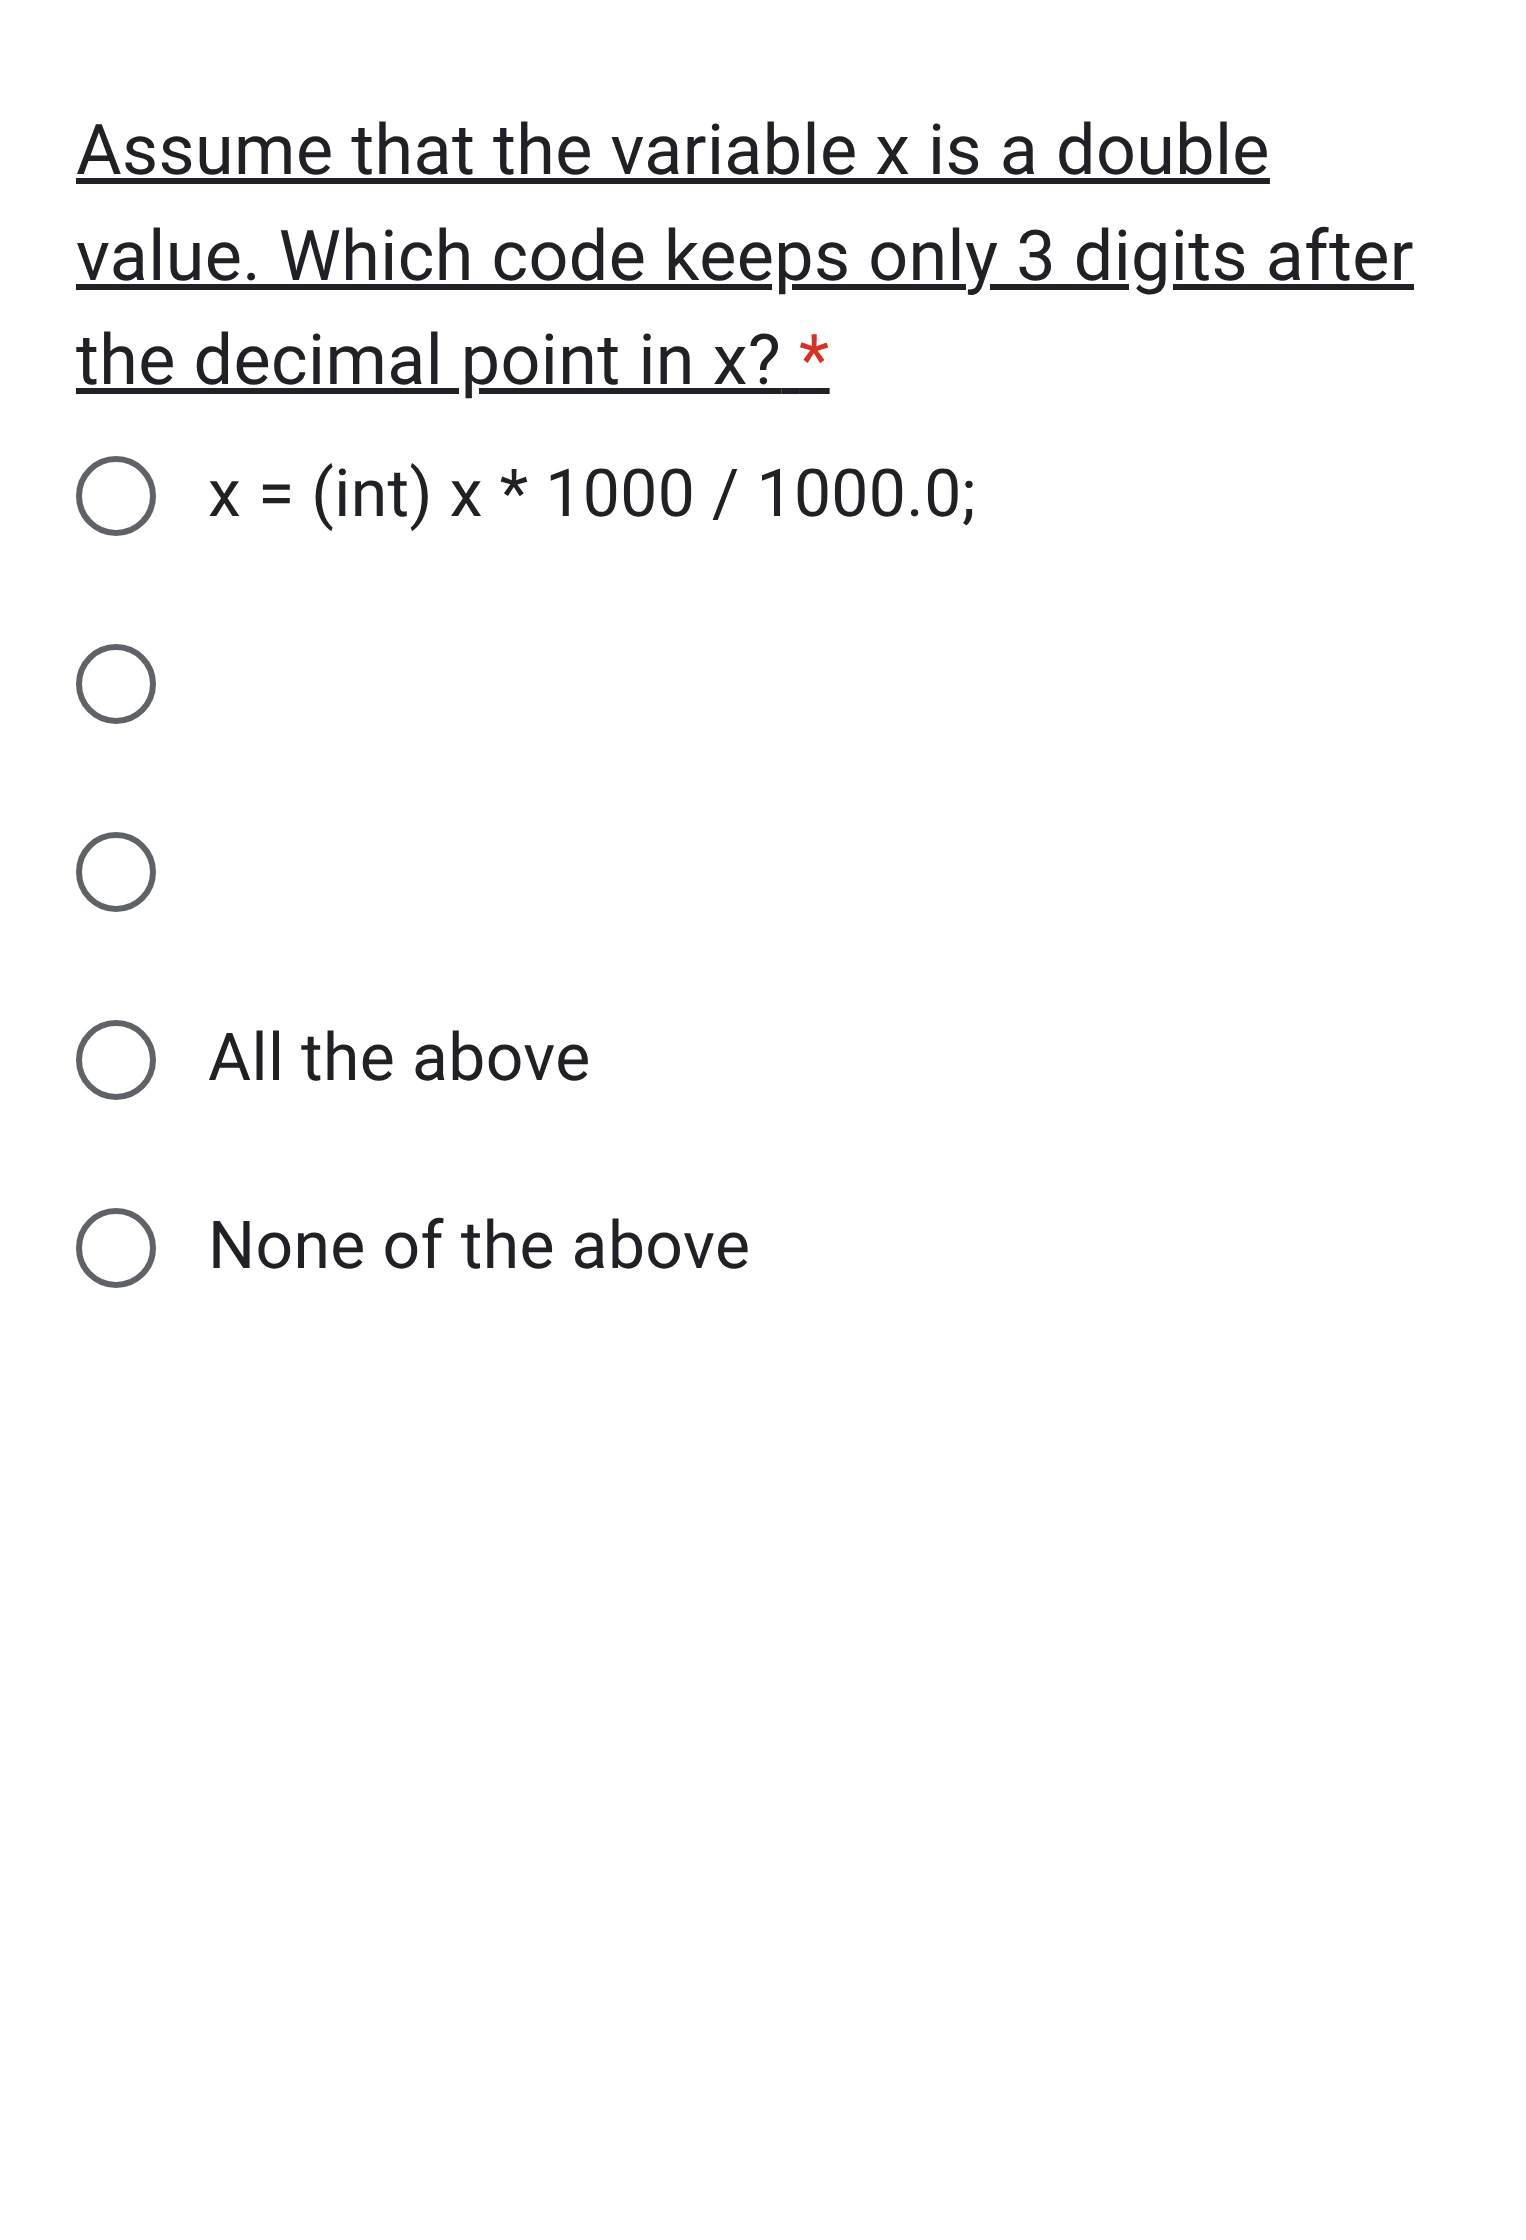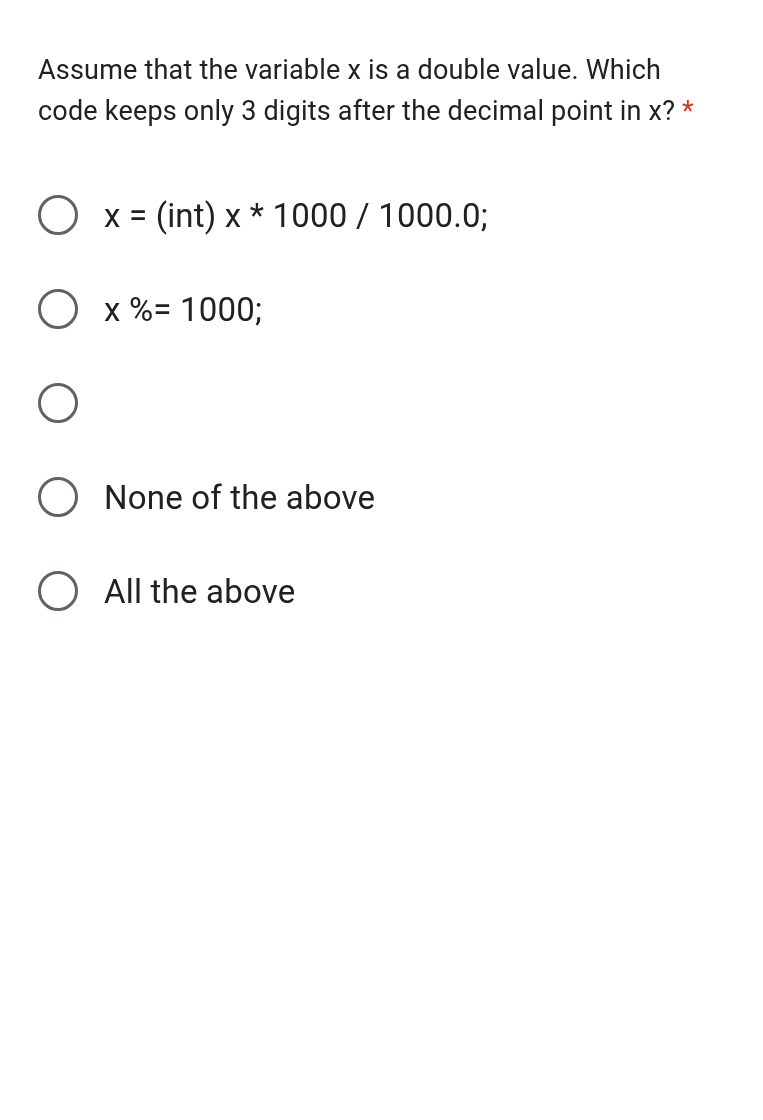--- a/index.html
+++ b/index.html
@@ -9,25 +9,26 @@
     }
     body {
       font-family: 'Roboto', Arial, sans-serif;
       background: #ffffff;
       width: 763px;
       height: 1120px;
       padding: 50px 38px;
       color: #202124;
     }
     .question-text {
-      font-size: 27px;
+      font-size: 35px;
       line-height: 1.5;
       color: #202124;
-      margin-bottom: 64px;
+      margin-bottom: 20px;
       letter-spacing: 0.2px;
+      text-decoration: underline;
     }
     .required-asterisk {
       color: #d93025;
     }
     .options-container {
       display: flex;
       flex-direction: column;
       gap: 54px;
     }
     .option-row {
@@ -80,37 +81,36 @@
     <div class="radio-button">
       
     </div>
     <span class="option-label">x = (int) x * 1000 / 1000.0;</span>
   </div>
 
   <div class="option-row">
     <div class="radio-button">
       
     </div>
-    <span class="option-label">x %= 1000;</span>
   </div>
 
 
   <div class="option-row">
     <div class="radio-button">
       
     </div>
   </div>
 
   <div class="option-row">
     <div class="radio-button">
       
     </div>
-    <span class="option-label">None of the above</span>
+    <span class="option-label">All the above</span>
   </div>
 
   <div class="option-row">
     <div class="radio-button">
       
     </div>
-    <span class="option-label">All the above</span>
+    <span class="option-label">None of the above</span>
   </div>
 
 </div>
 
 </body></html>

